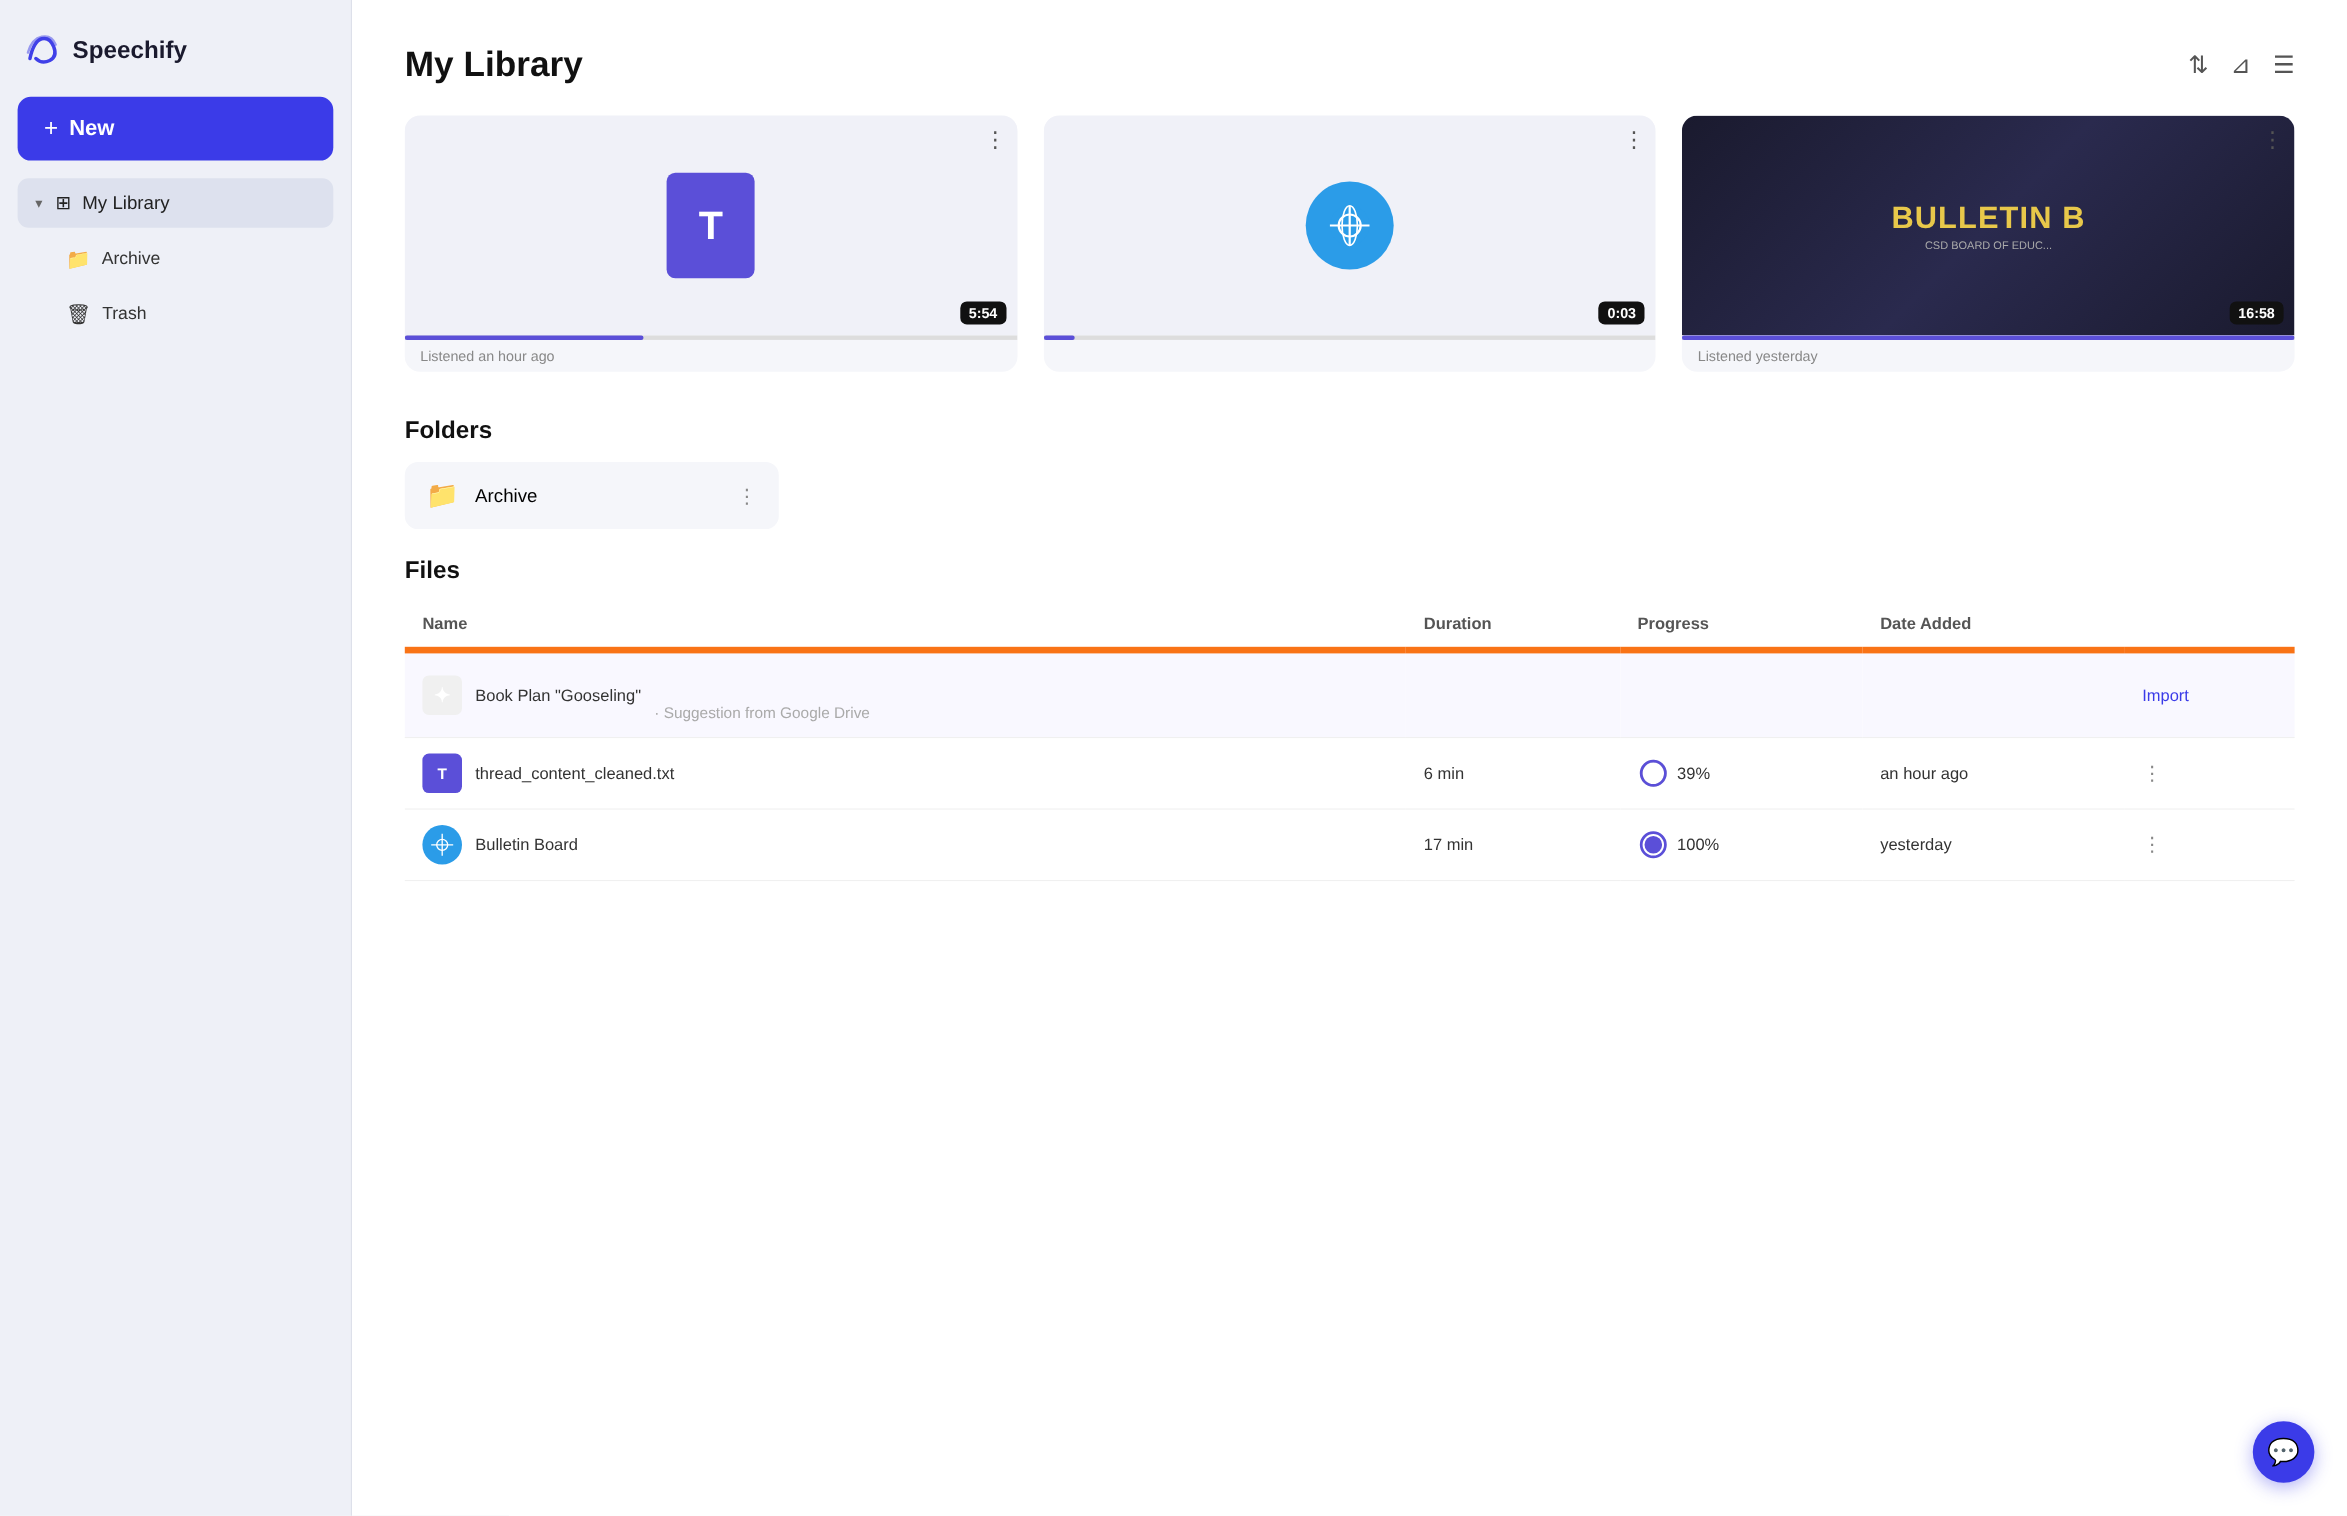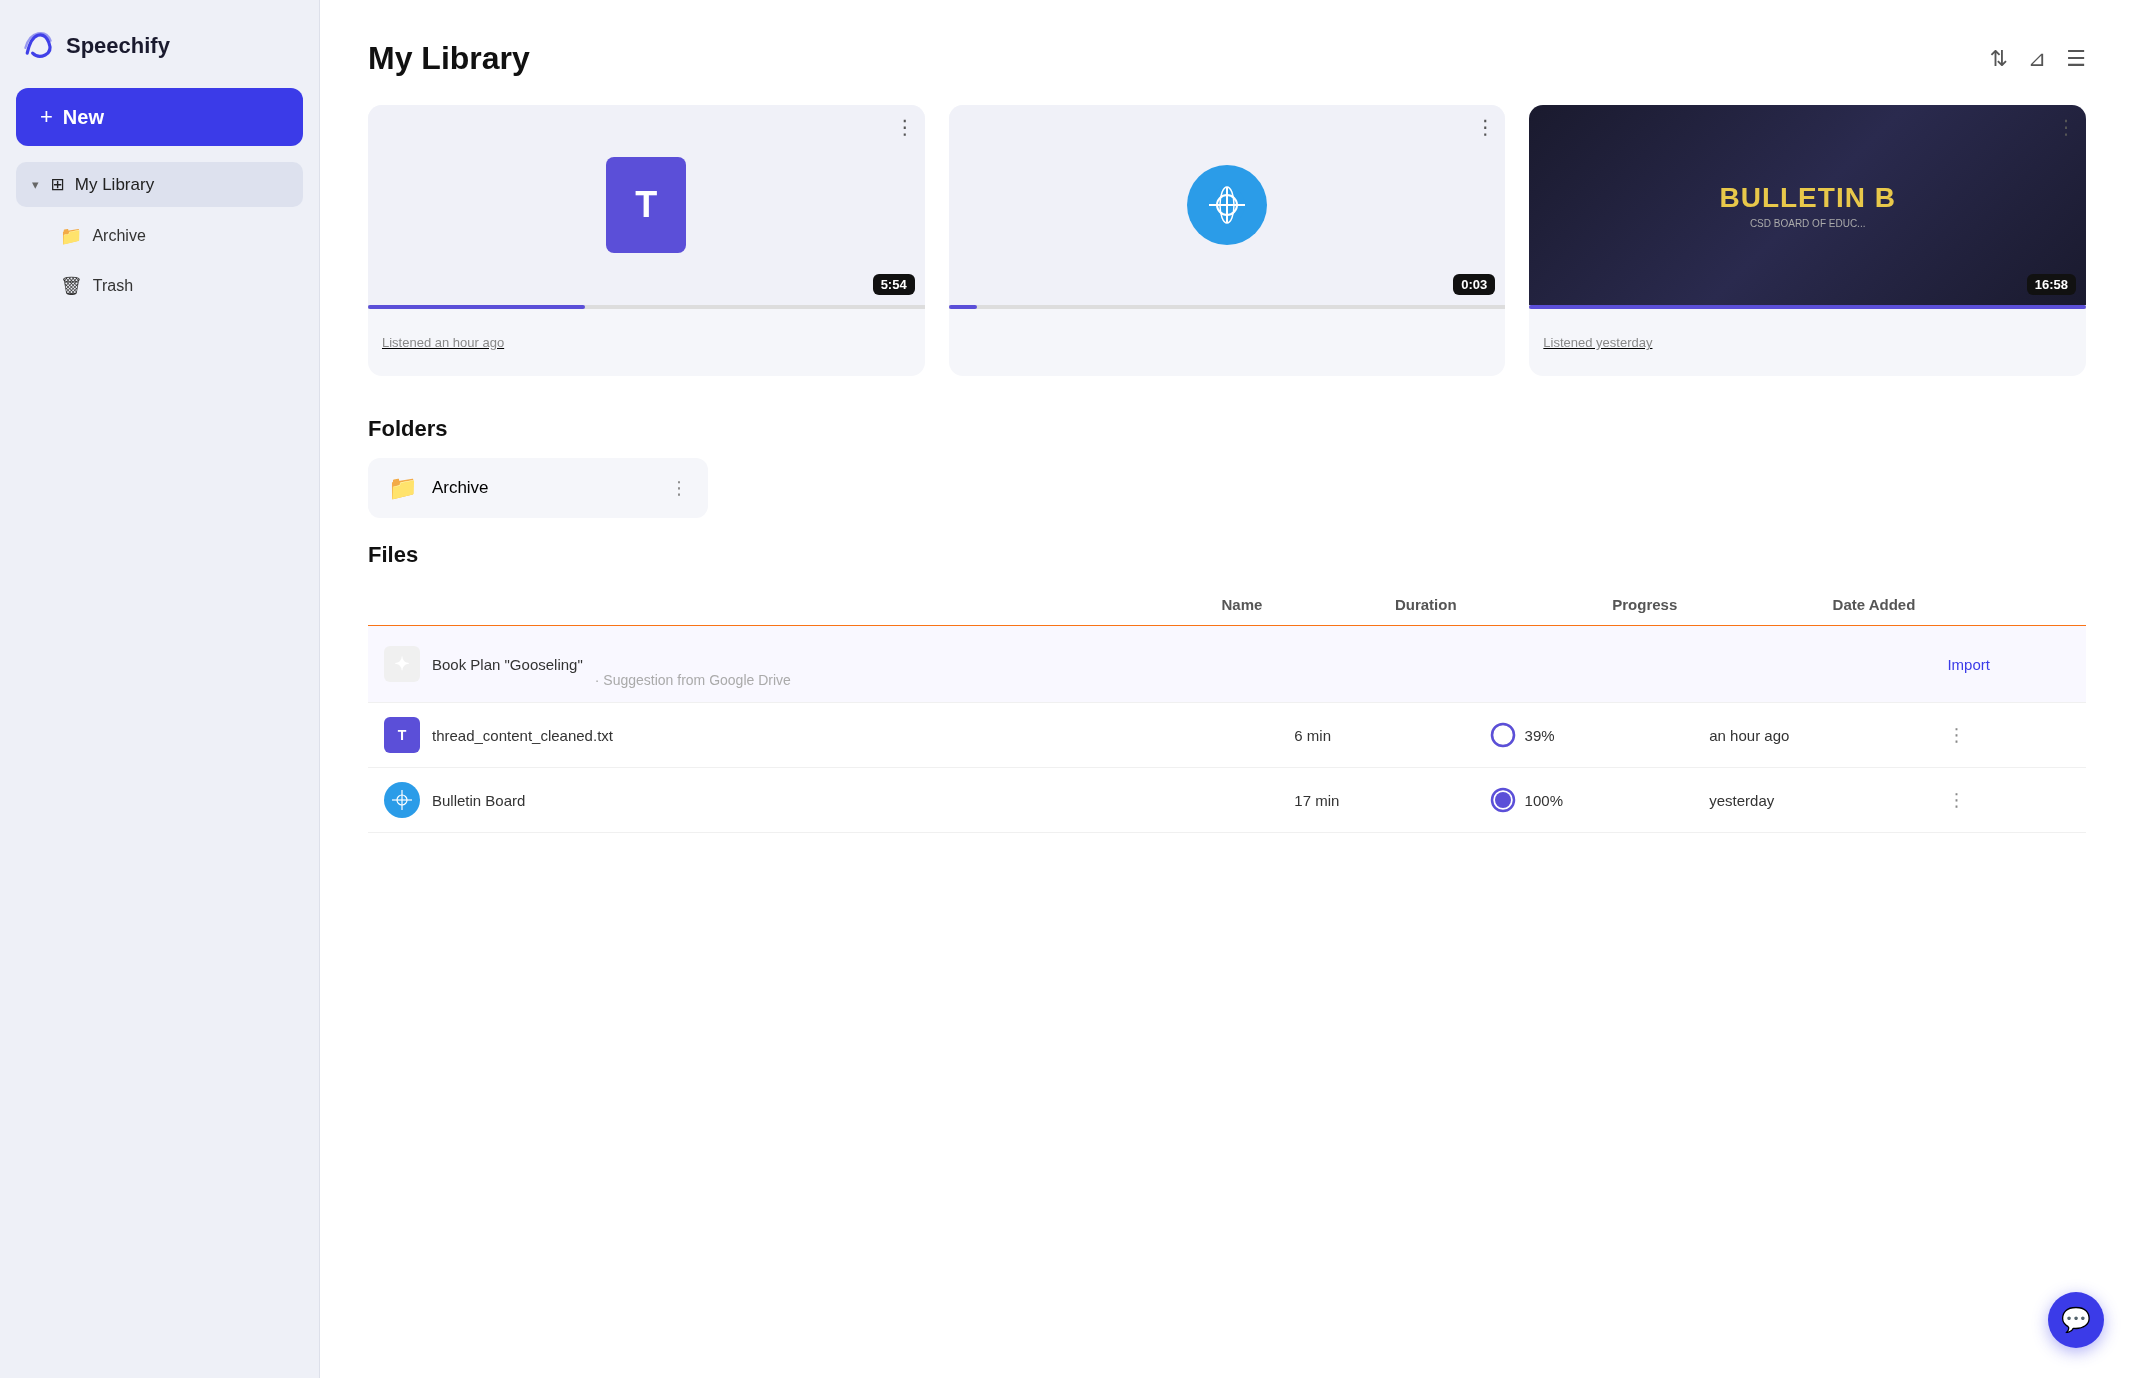--- a/index.html
+++ b/index.html
@@ -199,22 +199,21 @@
       height: 4px;
       background: #ddd;
       position: relative;
     }
     .progress-bar-fill {
       height: 100%;
       background: #5b4fd8;
       border-radius: 2px;
     }
     .card-footer {
-      padding: 26px 14px;
-      text-decoration: underline;
+      padding: 7px 14px;
     }
     .card-subtitle {
       font-size: 13px;
       color: #888;
     }
     .card-menu {
       position: absolute;
       top: 10px;
       right: 10px;
       background: transparent;
@@ -253,26 +252,26 @@
       font-weight: 500;
     }
     .folder-icon-large { font-size: 24px; color: #555; }
 
     
     .files-table {
       width: 100%;
       border-collapse: collapse;
     }
     .files-table th {
-      text-align: right;
+      text-align: left;
       padding: 12px 16px;
       font-size: 15px;
       font-weight: 600;
       color: #555;
-      border-bottom: 1px solid #f97316;
+      border-bottom: 6px solid #f97316;
     }
     .files-table td {
       padding: 14px 16px;
       font-size: 15px;
       color: #333;
       border-bottom: 1px solid #f0f0f0;
       vertical-align: middle;
     }
     .file-row-name {
       display: flex;

